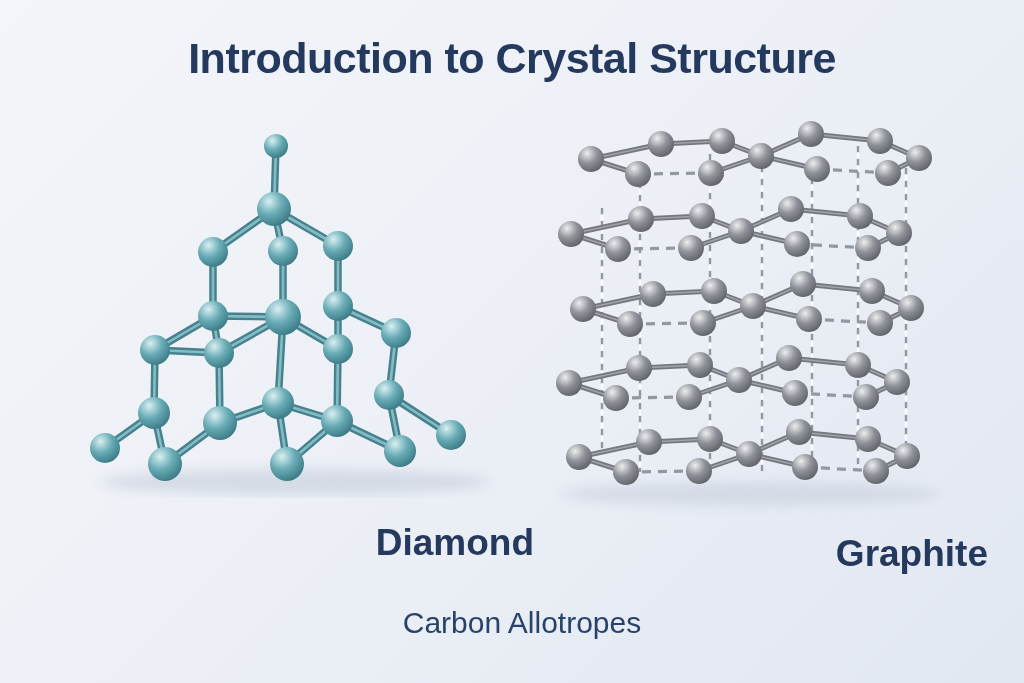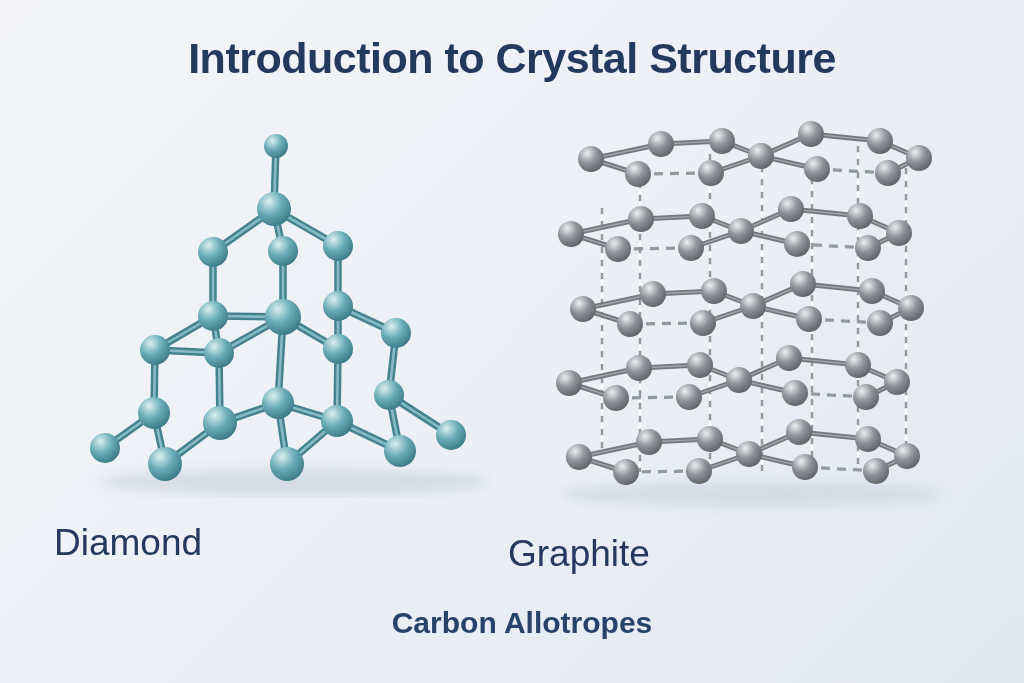--- a/index.html
+++ b/index.html
@@ -14,30 +14,30 @@
     position:absolute;top:34px;left:0;width:1024px;
     text-align:center;
     font-size:43px;font-weight:700;letter-spacing:-0.5px;
     color:var(--title-text);
   }
   .mol-svg{position:absolute;}
   #diamond-svg{left:60px;top:118px;width:440px;height:380px;}
   #graphite-svg{left:540px;top:116px;width:460px;height:400px;}
   .fig-label{
     position:absolute;top:522px;width:480px;
-    text-align:left;
-    font-size:37px;font-weight:400;
+    text-align:right;
+    font-size:37px;font-weight:700;
     color:var(--label-text);
   }
   #diamond-label{left:54px;}
   #graphite-label{left:508px;margin-top:11px;}
   .caption{
     position:absolute;top:606px;left:22px;width:1000px;
     text-align:center;
-    font-size:30px;font-weight:700;
+    font-size:30px;font-weight:400;
     color:var(--caption-text);
   }
   
   .bond-dark-d{stroke:var(--diamond-bond);stroke-width:7.5;stroke-linecap:round;}
   .bond-lite-d{stroke:var(--diamond-bond-highlight);stroke-width:2.6;stroke-linecap:round;opacity:.85;}
   .bond-dark-g{stroke:var(--graphite-bond);stroke-width:5;stroke-linecap:round;}
   .bond-lite-g{stroke:var(--graphite-bond-highlight);stroke-width:1.6;stroke-linecap:round;opacity:.8;}
   .dash-gray{stroke:var(--graphite-dashed-line);stroke-width:2.4;stroke-dasharray:7 6;fill:none;}
   .dash-white{stroke:#ffffff;stroke-width:2.4;stroke-dasharray:6 7;stroke-dashoffset:-6;opacity:.8;fill:none;}
   .dash-bond{stroke:var(--graphite-dashed-line);stroke-width:3.2;stroke-dasharray:9 7;}

